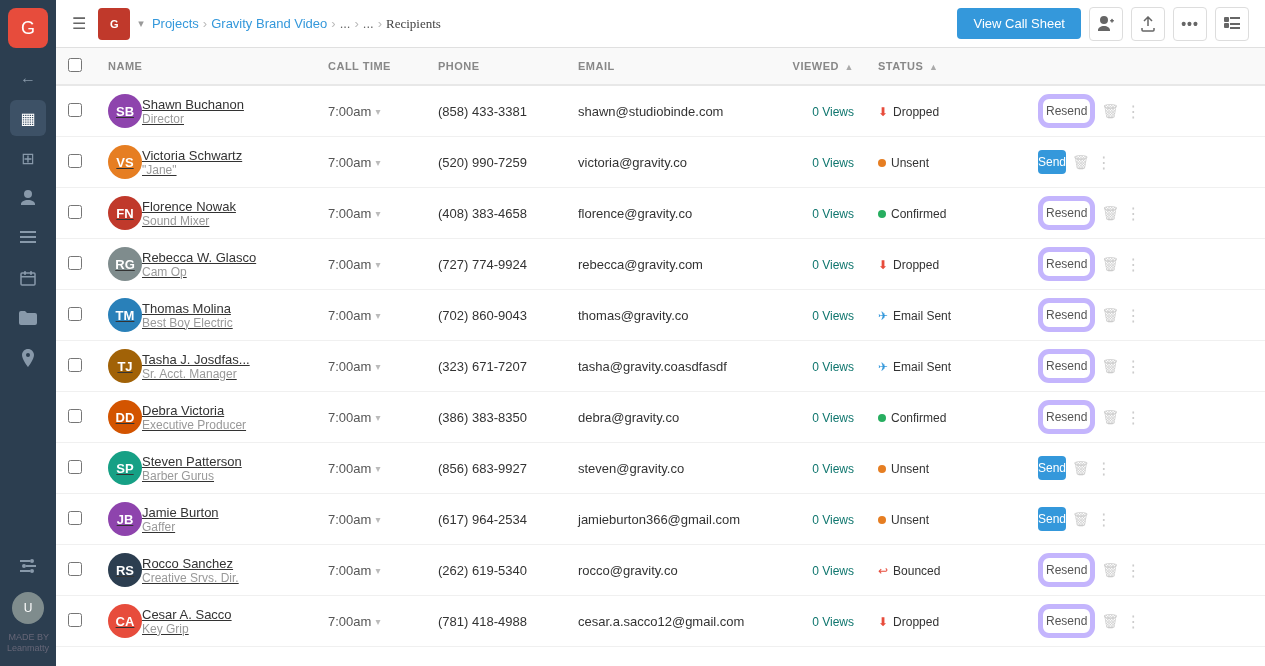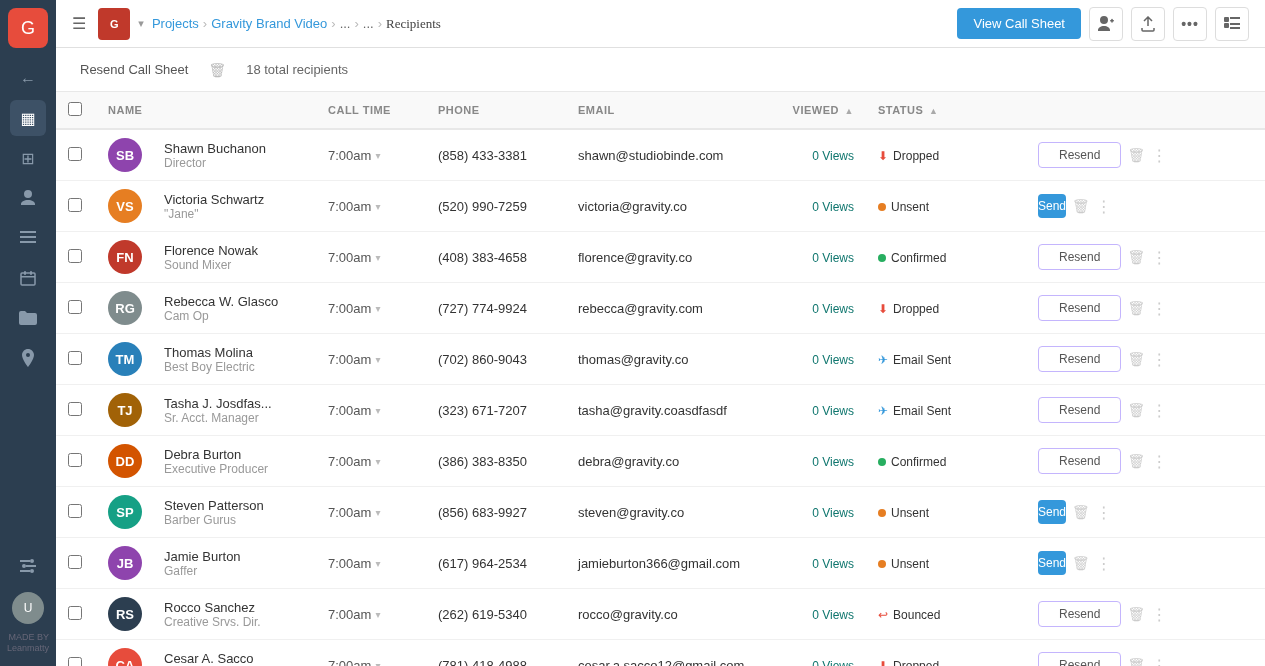--- a/index.html
+++ b/index.html
@@ -159,21 +159,21 @@
 
     .check-col { width: 40px; }
     .name-col { width: 220px; }
     .call-col { width: 110px; }
     .phone-col { width: 140px; }
     .email-col { width: 210px; }
     .viewed-col { width: 90px; text-align: right; }
     .status-col { width: 160px; }
     .actions-col { }
 
-    .name-cell { display: flex; align-items: center; gap: 22px; }
+    .name-cell { display: flex; align-items: center; gap: 0; text-decoration: underline; }
     .avatar {
       width: 34px; height: 34px;
       border-radius: 50%;
       background: #ccc;
       flex-shrink: 0;
       overflow: hidden;
       display: flex; align-items: center; justify-content: center;
       font-size: 13px; color: #fff; font-weight: bold;
     }
     .av1 { background: #8e44ad; }
@@ -201,24 +201,24 @@
     .status-dot { width: 8px; height: 8px; border-radius: 50%; flex-shrink: 0; }
     .dot-green { background: #27ae60; }
     .dot-orange { background: #e67e22; }
     .status-icon { font-size: 12px; }
     .dropped-icon { color: #e74c3c; }
     .email-sent-icon { color: #3498db; }
     .bounced-icon { color: #e74c3c; }
 
     .action-group { display: flex; align-items: center; gap: 6px; }
     .resend-action-btn {
-      border: 1px solid #c4b5fd;
+      border: 5px solid #c4b5fd;
       background: white;
-      padding: 5px 20px;
-      border-radius: 4px;
+      padding: 5px 3px;
+      border-radius: 11px;
       font-size: 12px;
       cursor: pointer;
       color: #555;
     }
     .send-action-btn {
       border: none;
       background: #3498db;
       color: white;
       padding: 5px 0;
       border-radius: 4px;
@@ -331,25 +331,20 @@
           <rect x="0" y="0" width="5" height="5" rx="1"></rect>
             <rect x="6" y="0" width="10" height="2"></rect>
           <rect x="0" y="6" width="5" height="5" rx="1"></rect>
             <rect x="6" y="6" width="10" height="2"></rect>
           <rect x="6" y="10" width="10" height="2"></rect>
         </svg>
       </div>
     </div>
   </div>
 
-  <div class="secondary-bar">
-    <button class="resend-btn">Resend Call Sheet</button>
-    <span class="trash-icon">🗑</span>
-    <span class="total-count">18 total recipients</span>
-  </div>
 
   <div class="table-wrapper">
     <table>
       <thead>
         <tr>
           <th class="check-col">
             <input type="checkbox" style="">
           </th>
           <th class="name-col sortable">
             <span>NAME</span>
@@ -566,21 +561,21 @@
         <span class="row-more">⋮</span>
       </div>
     </td>
   </tr>
           <tr>
     <td class="check-col"><input type="checkbox" style=""></td>
     <td class="name-col">
       <div class="name-cell">
         <div class="avatar av7">DD</div>
         <div class="name-info">
-          <div class="name">Debra Burton</div>
+          <div class="name">Debra Victoria</div>
           <div class="role">Executive Producer</div>
         </div>
       </div>
     </td>
     <td class="call-col">
       <div class="call-time-cell">
         <span>7:00am</span>
         <span class="expand-btn">▾</span>
       </div>
     </td>

